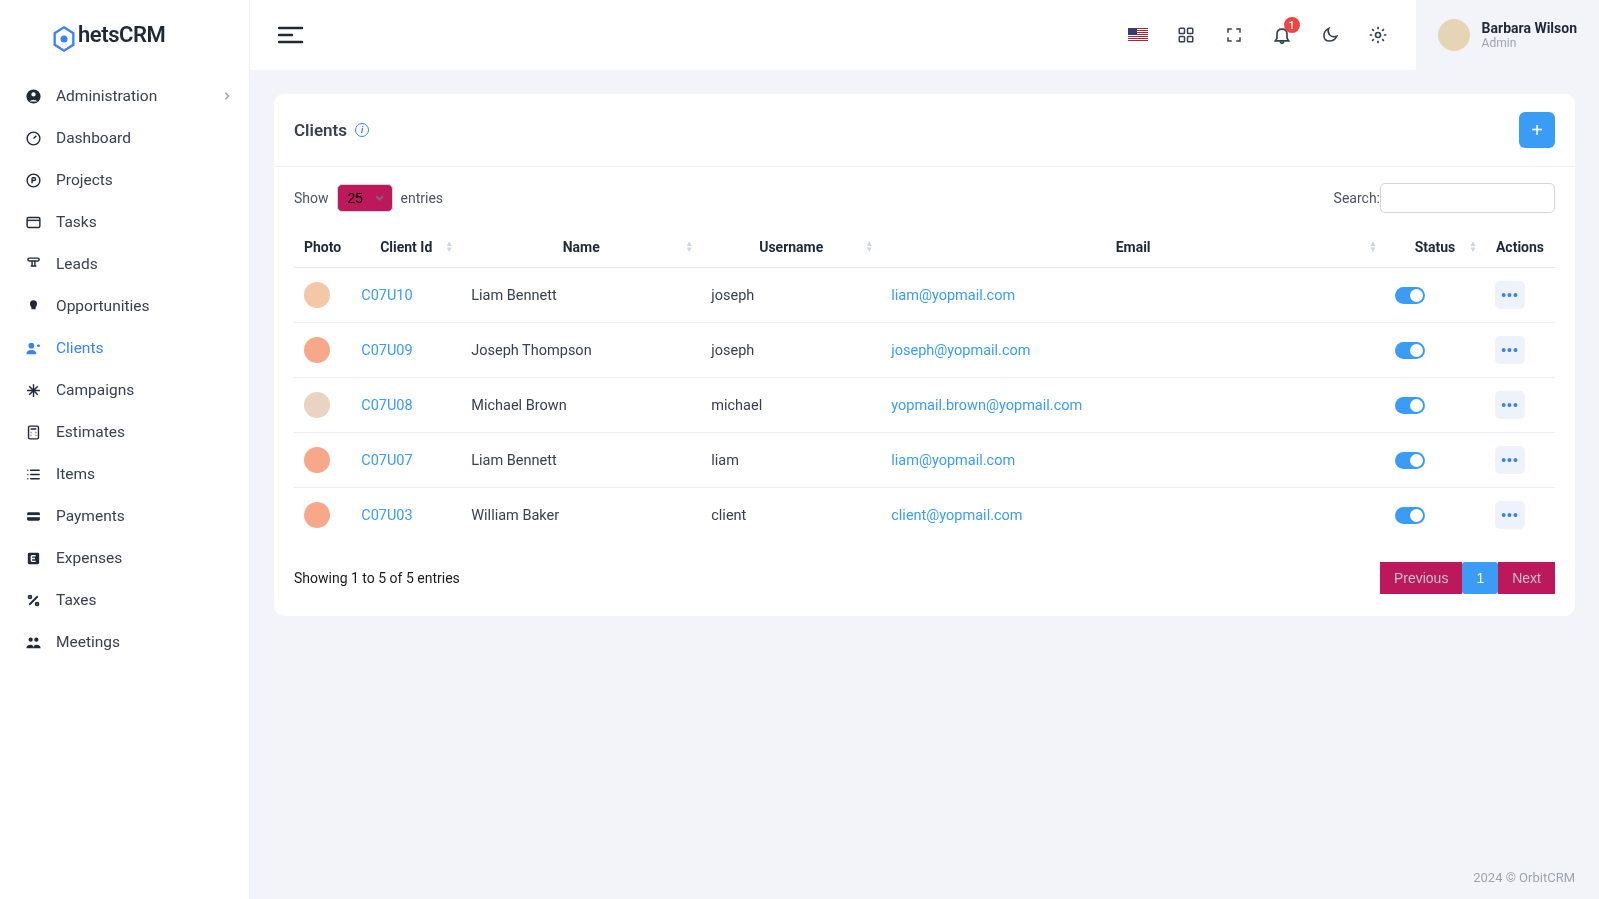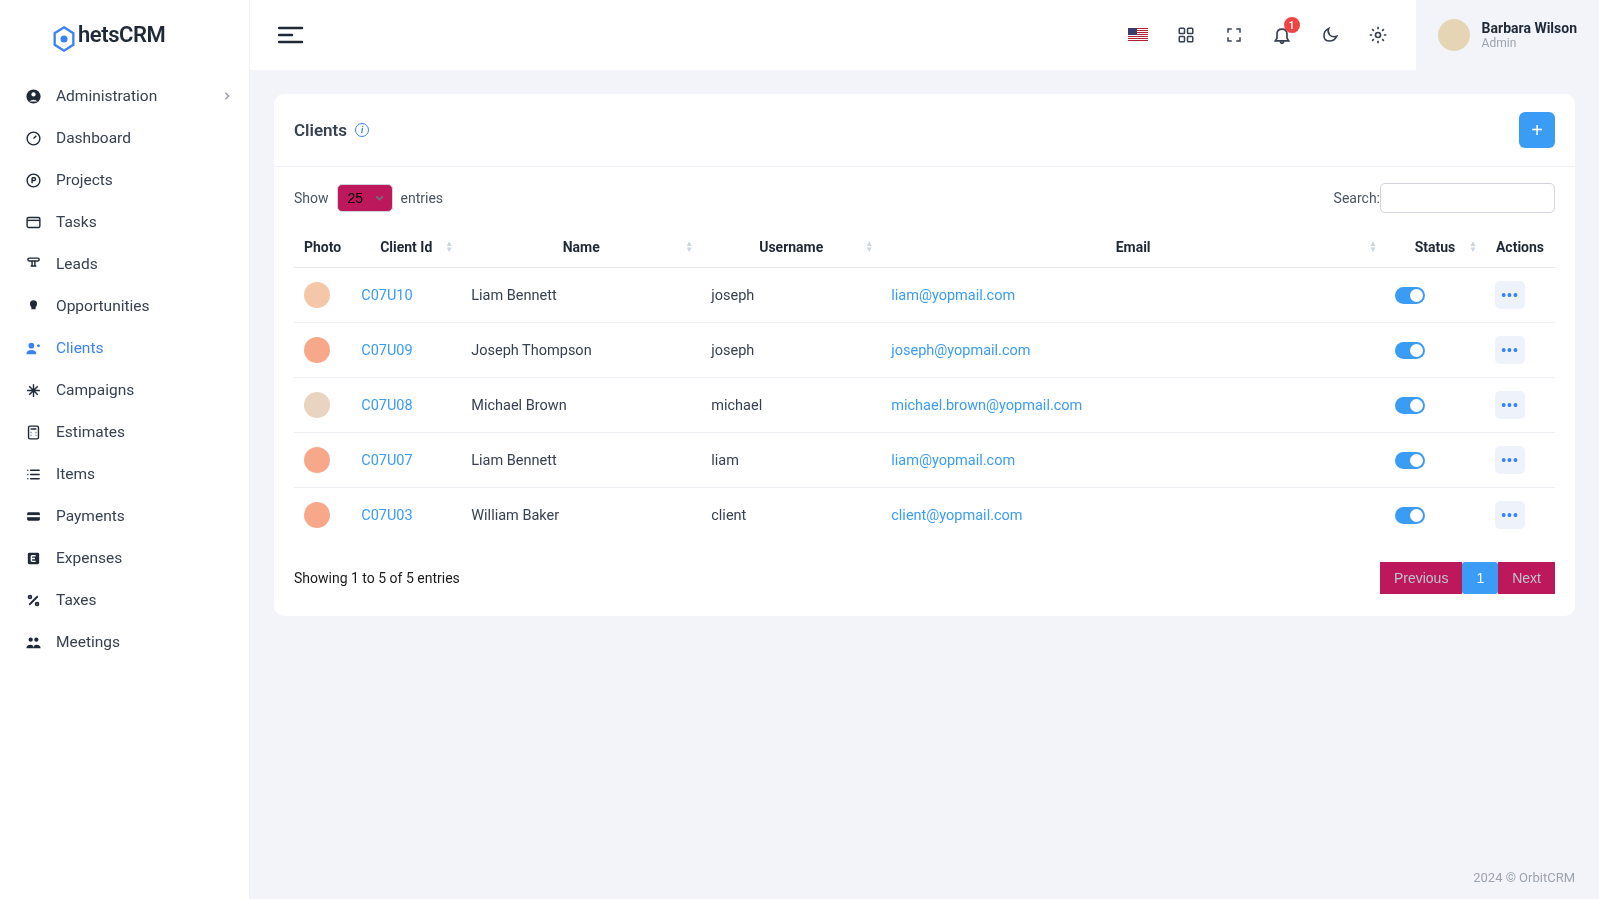--- a/index.html
+++ b/index.html
@@ -342,21 +342,21 @@
                 <button class="dots-btn">•••</button>
               </td>
           </tr>
           <tr>
             <td class="avatar-cell">
                 <div class="avatar c3"></div>
               </td>
             <td><span class="link">C07U08</span></td>
             <td>Michael Brown</td>
             <td>michael</td>
-            <td><span class="link">michael.brown@yopmail.com</span></td>
+            <td><span class="link">yopmail.brown@yopmail.com</span></td>
             <td>
                 <div class="toggle"></div>
               </td>
             <td>
                 <button class="dots-btn">•••</button>
               </td>
           </tr>
           <tr>
             <td class="avatar-cell">
                 <div class="avatar c4"></div>

